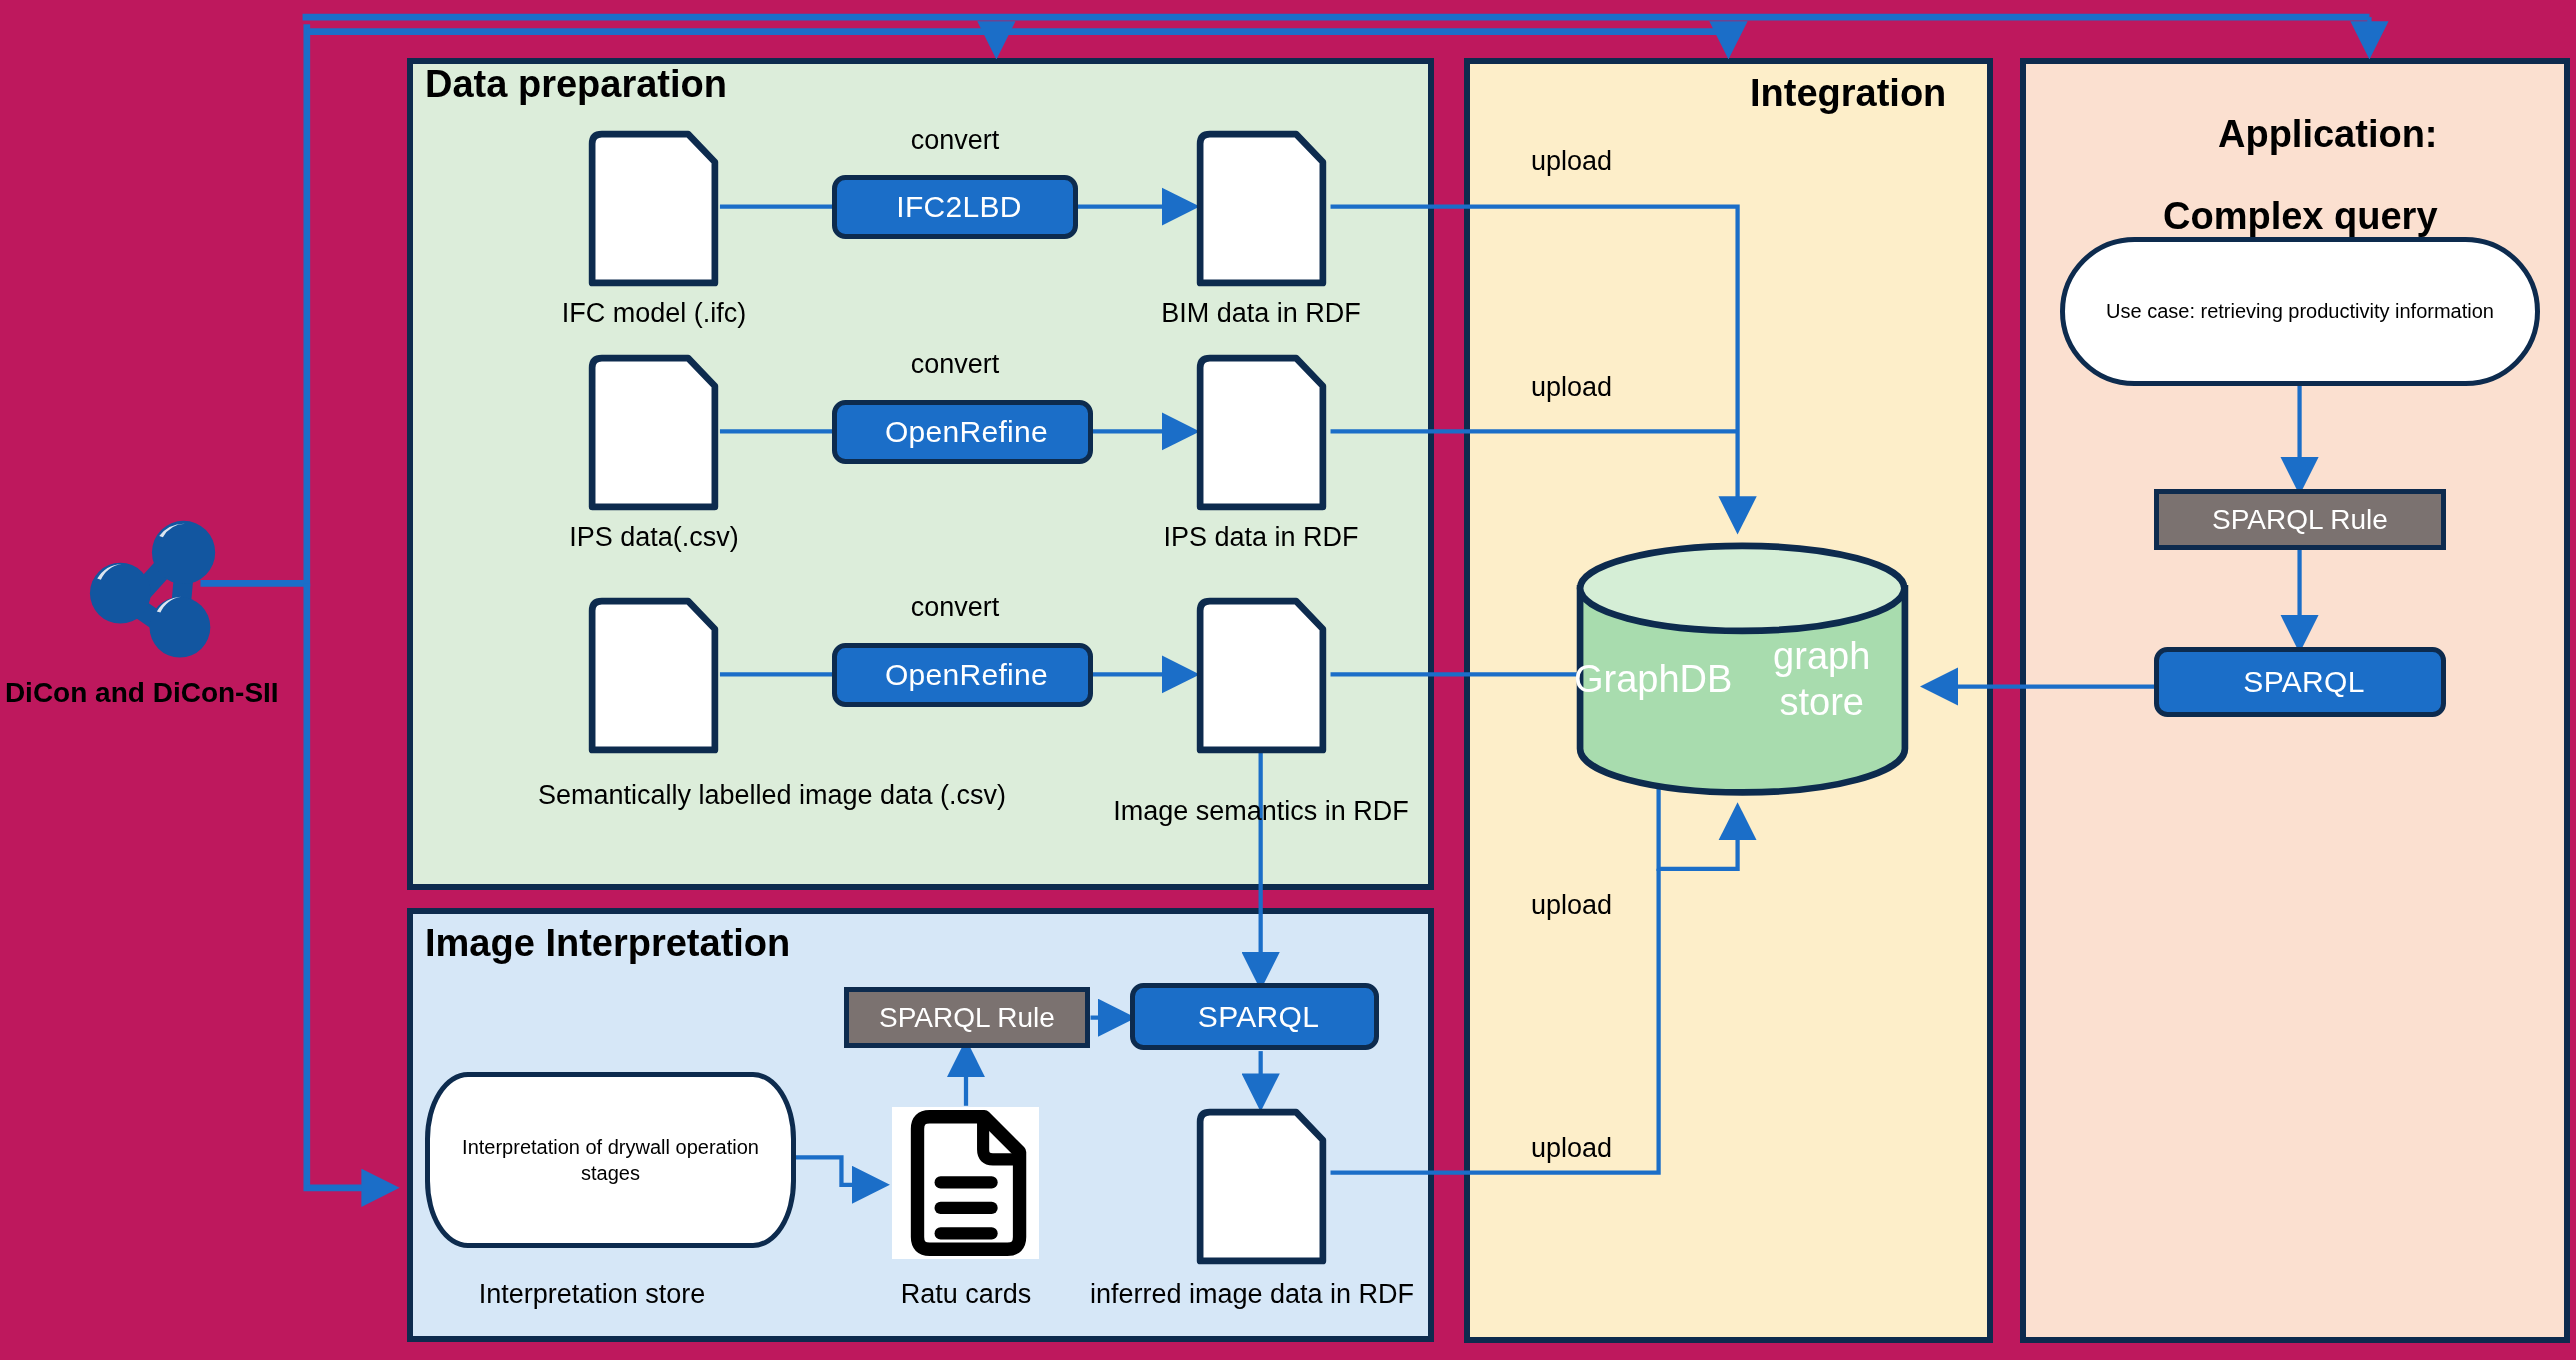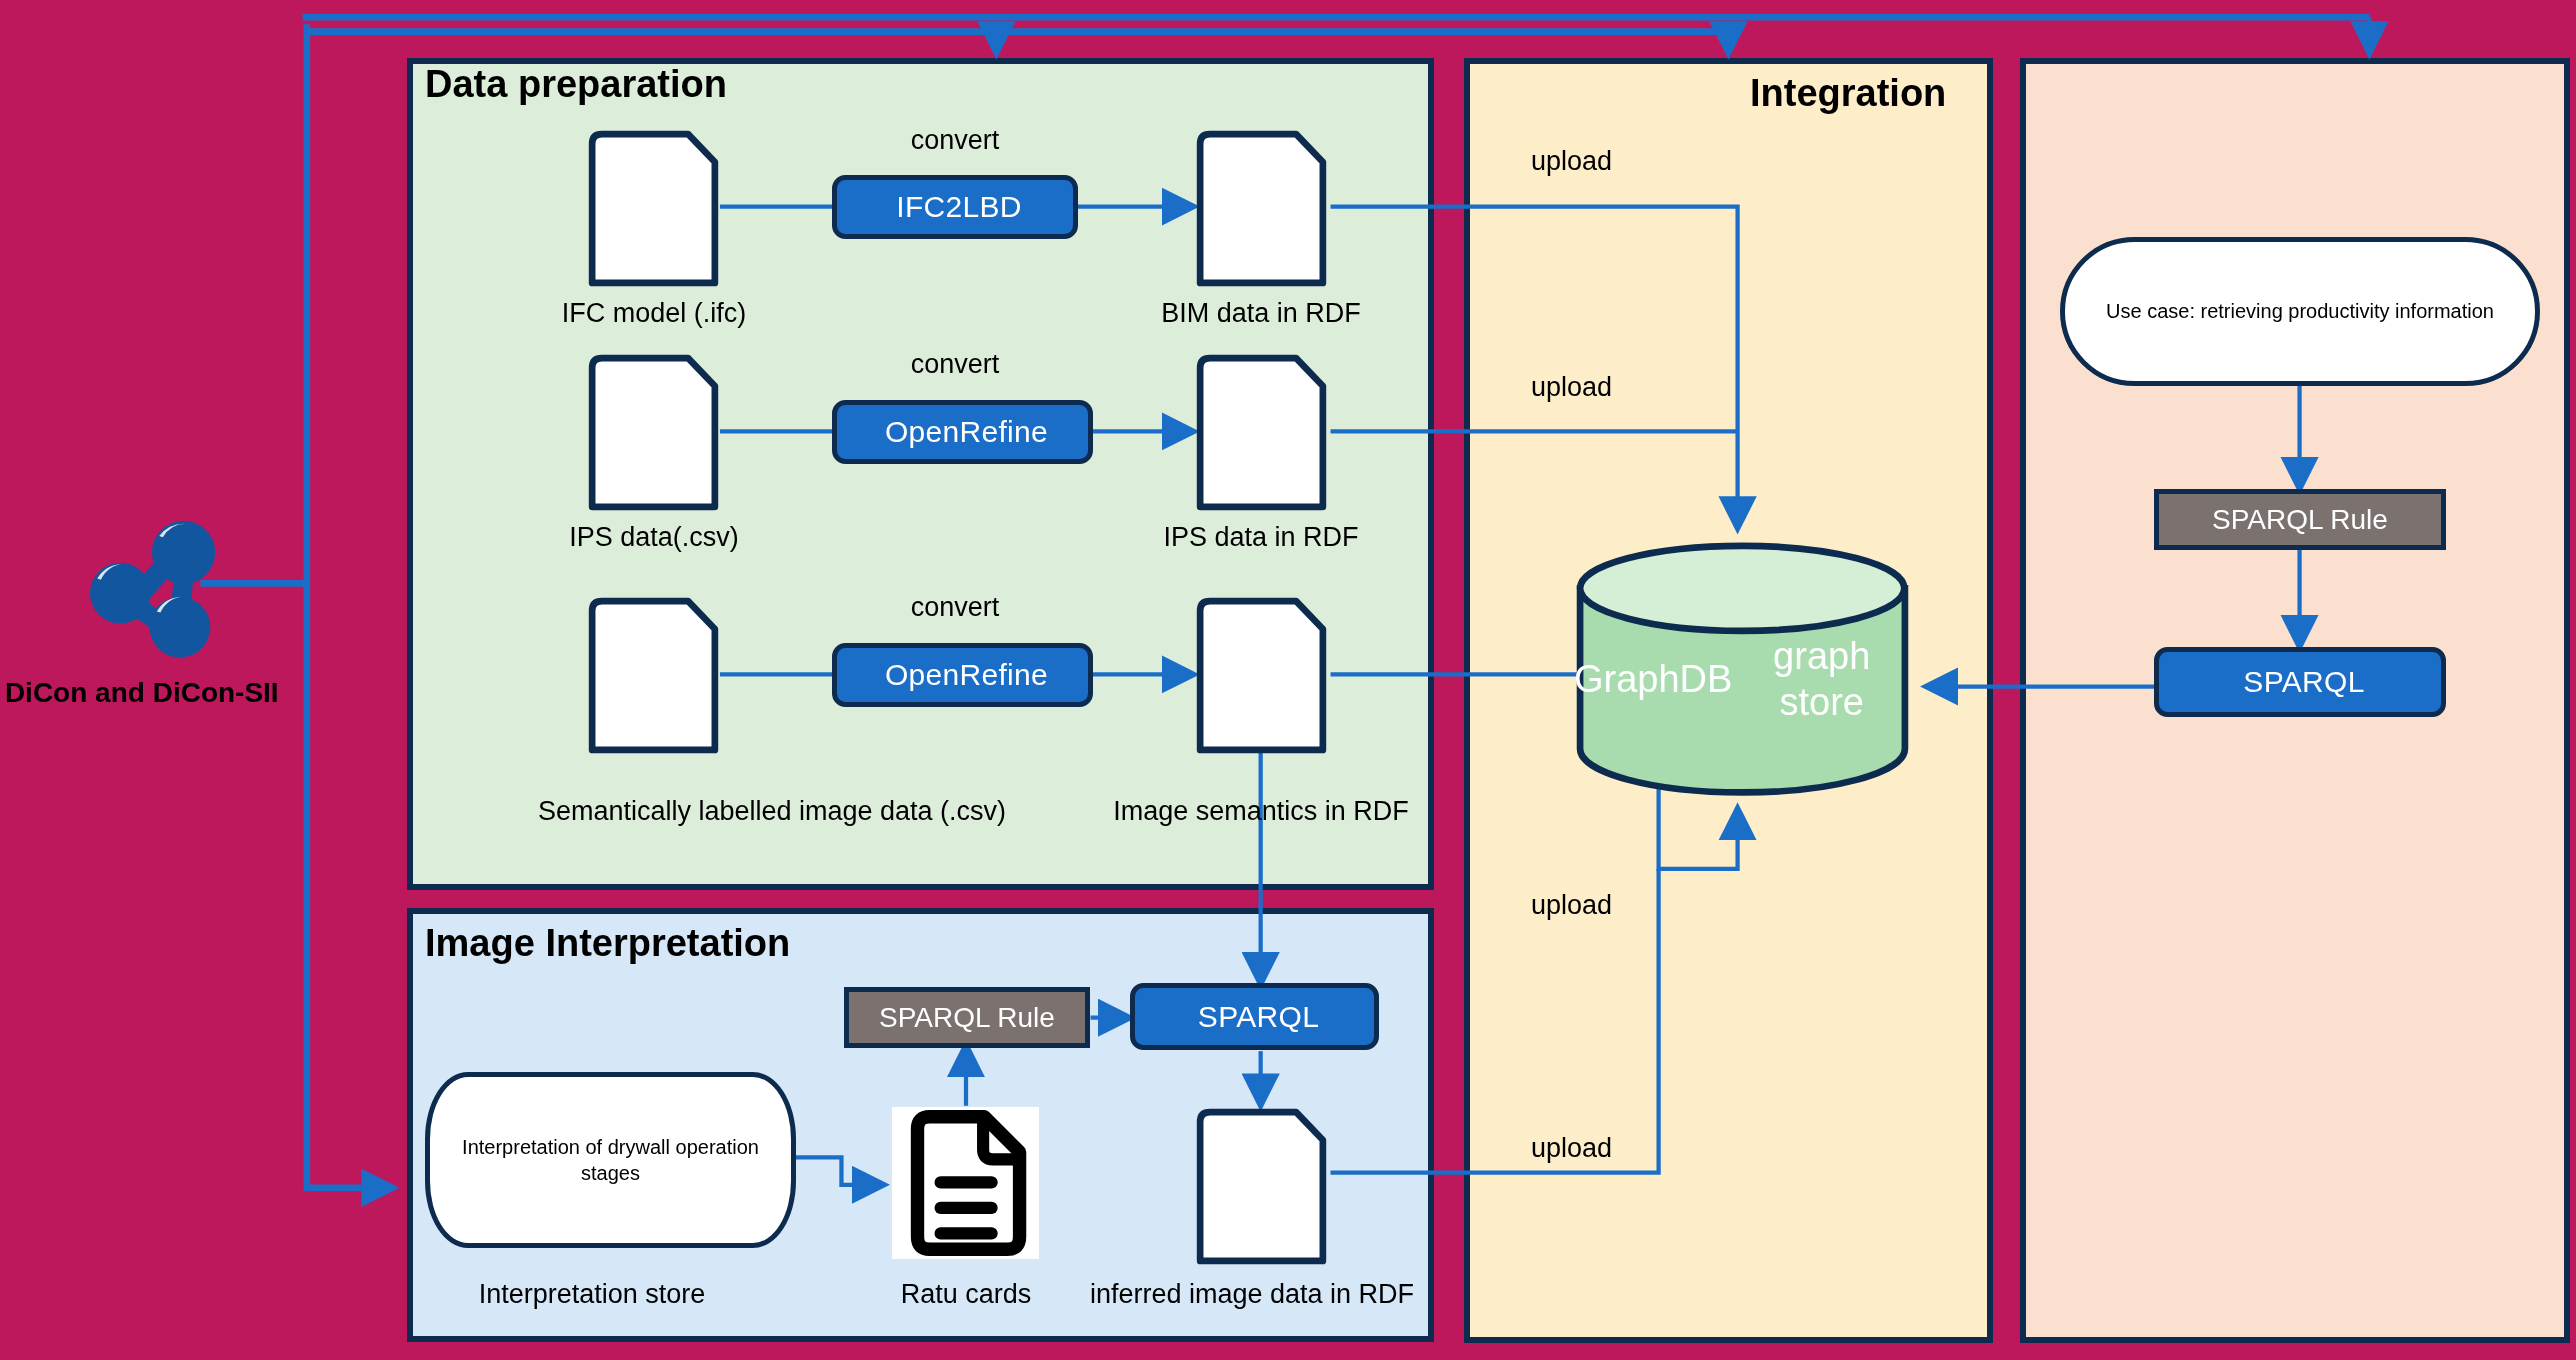--- a/index.html
+++ b/index.html
@@ -67,20 +67,24 @@
 <div id="stage">
 
   <div class="panel" id="panel-dataprep"></div>
   <div class="panel" id="panel-imageinterp"></div>
   <div class="panel" id="panel-integration"></div>
   <div class="panel" id="panel-application"></div>
 
   <div class="panel-title" id="title-dataprep">Data preparation</div>
   <div class="panel-title" id="title-imageinterp">Image Interpretation</div>
   <div class="panel-title" id="title-integration">Integration</div>
+  <div class="panel-title" id="title-application">
+    <span>Application:</span><br>
+    <span>Complex query</span>
+  </div>
 
   <svg id="wires" viewBox="0 0 4240 2240">
     <defs>
       <marker id="ar" markerWidth="9" markerHeight="9" refX="7.6" refY="4.5" orient="auto" markerUnits="strokeWidth">
         <path d="M0,0 L9,4.5 L0,9 z" fill="#1b6ec8"></path>
       </marker>
     </defs>
     <g stroke="#1b6ec8" fill="none">
 
       <path d="M330,960 L505,960 L505,40" stroke-width="11"></path>
@@ -182,21 +186,21 @@
       </svg>
   </div>
   <div class="cap ctr" style="left:1261px;top:522px;">IPS data in RDF</div>
   <div class="cap" style="left:1531px;top:372px;">upload</div>
 
   <div class="docshape" style="left:586px;top:595px;width:135px;height:161px;">
     <svg viewBox="0 0 222 265">
         <path d="M10,26 q0-16 16-16 h142 l44,46 v199 h-202 z" fill="#fff" stroke="#0d2b4e" stroke-width="11" stroke-linejoin="round"></path>
       </svg>
   </div>
-  <div class="cap ctr" style="left:772px;top:796px;">Semantically labelled image data (.csv)</div>
+  <div class="cap ctr" style="left:772px;top:780px;">Semantically labelled image data (.csv)</div>
 
   <div class="cap ctr" style="left:955px;top:592px;">convert</div>
   <div class="proc" style="left:832px;top:643px;width:261px;height:64px;">OpenRefine</div>
 
   <div class="docshape" style="left:1194px;top:595px;width:135px;height:161px;">
     <svg viewBox="0 0 222 265">
         <path d="M10,26 q0-16 16-16 h142 l44,46 v199 h-202 z" fill="#fff" stroke="#0d2b4e" stroke-width="11" stroke-linejoin="round"></path>
       </svg>
   </div>
   <div class="cap ctr" style="left:1261px;top:796px;">Image semantics in RDF</div>

